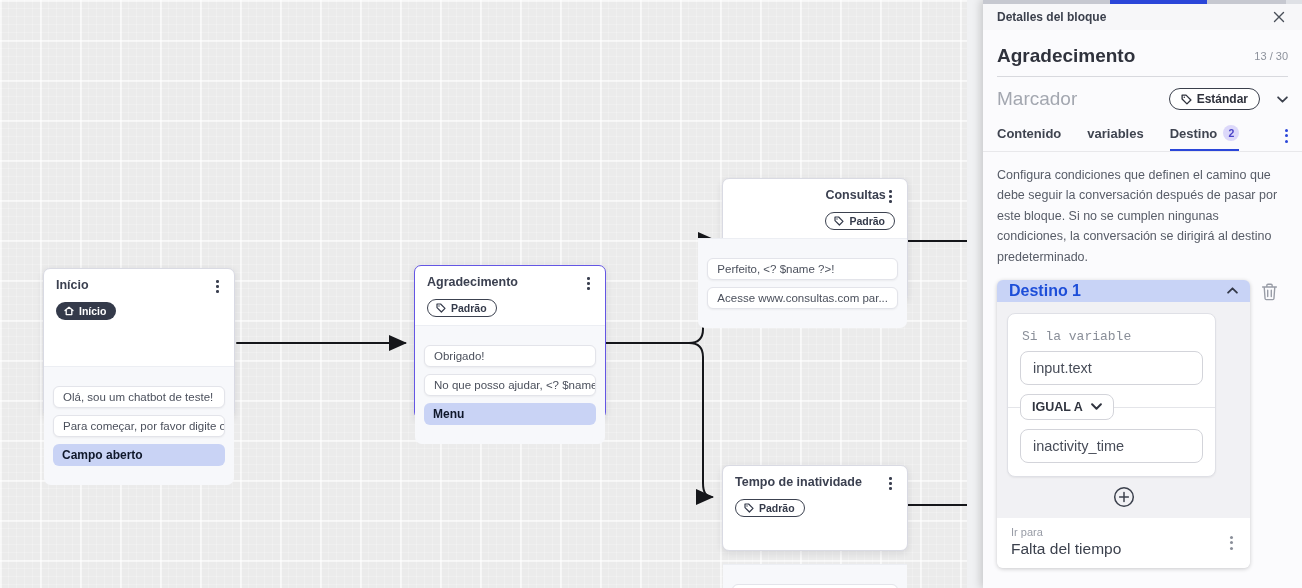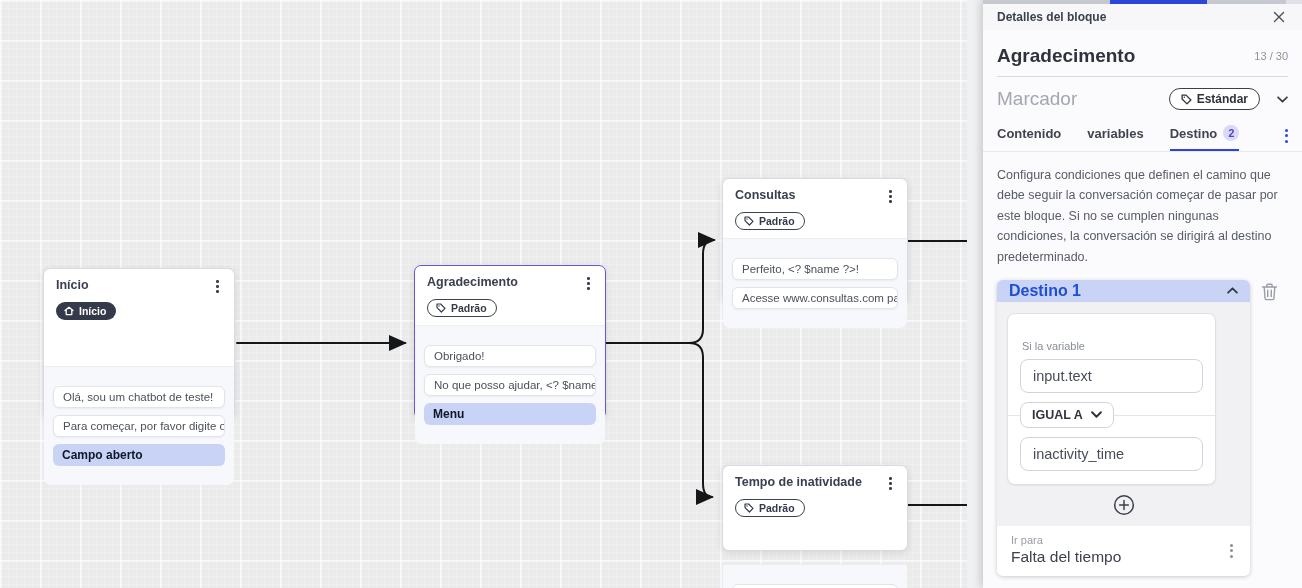--- a/index.html
+++ b/index.html
@@ -19,21 +19,21 @@
   }
   .gap-strip { position:absolute; left:967px; top:0; width:16px; height:588px; background:#f0f1f3; }
   .edges { position:absolute; left:0; top:0; width:967px; height:588px; pointer-events:none; }
 
   
   .node { position:absolute; background:#fff; border:1px solid #d9dae3; border-radius:7px;
           box-shadow:0 2px 7px rgba(40,40,60,.12); display:flex; flex-direction:column; }
   .node.selected { border:1.5px solid #6456e4; }
   #node-inicio        { left:43px;  top:268px; width:192px; height:149px;gap:38px; }
   #node-agradecimento { left:414px; top:265px; width:192px; height:154px; }
-  #node-consultas     { left:722px; top:178px; width:186px; height:124px; }
+  #node-consultas     { left:722px; top:178px; width:186px; height:124px;align-items:flex-end; }
   #node-tempo         { left:722px; top:465px; width:186px; height:86px;gap:39px;  }
 
   .node-head { padding:9px 12px 8px; }
   .node-title-row { display:flex; justify-content:space-between; align-items:flex-start; }
   .node-title { font-size:12.5px; font-weight:700; color:#3b4050; white-space:nowrap; }
   .menu-dots { display:flex; flex-direction:column; gap:2.6px; padding:2px 3px; cursor:pointer; }
   .menu-dots i { width:2.6px; height:2.6px; border-radius:50%; background:#3b4050; }
   .badge-dark { display:inline-flex; align-items:center; gap:5px; background:#343a4a; color:#fff;
                 border-radius:999px; padding:3px 10px 3px 8px; font-size:10.5px; font-weight:700; margin-top:7px; }
   .badge-outline { display:inline-flex; align-items:center; gap:5px; background:#fff; color:#343a4a;
@@ -83,21 +83,21 @@
   .desc { margin-top:13px; font-size:12.5px; line-height:1.63; color:#575c67; }
 
   .dest-wrap { display:flex; margin-top:13px; }
   .accordion { flex:1; border-radius:6px; box-shadow:0 1px 4px rgba(0,0,0,.2); overflow:hidden; background:#f1f1f4; }
   .acc-head { background:#c8d3f6; display:flex; justify-content:space-between; align-items:center;
               padding:0 12px; height:22px; cursor:pointer; }
   .acc-head .t { font-size:16px; font-weight:700; color:#1d4ed8; }
   .acc-body { padding:11px 10px 7px; }
   .inner-card { background:#fff; border:1px solid #dfe0e6; border-radius:8px; padding:10px 12px 13px;
                 margin-right:24px; box-shadow:0 1px 2px rgba(0,0,0,.06); }
-  .cond-label { font-size:11px; color:#8a8f99; margin:16px 0 7px 2px; }
+  .cond-label { font-size:13px; color:#8a8f99; margin:5px 0 7px 2px;font-family:Liberation Mono, monospace; }
   .cond-input { display:block; width:100%; border:1px solid #d3d4da; border-radius:8px; padding:8px 12px;
                 font-size:14.5px; color:#474c58; background:#fff; font-family:inherit; outline:none; }
   .op-row { position:relative; margin:9px 0; }
   .op-row::before { content:""; position:absolute; left:-12px; right:-12px; top:50%; border-top:1px solid #e4e5e9; }
   .op-btn { position:relative; display:inline-flex; align-items:center; gap:8px; background:#fff;
             border:1px solid #d3d4da; border-radius:8px; padding:5px 11px; font-size:12.5px;
             font-weight:700; color:#30343f; cursor:pointer; font-family:inherit; }
   .plus-row { display:flex; justify-content:center; padding:9px 0 3px; }
   .plus-btn { width:22px; height:22px; cursor:pointer; }
   .acc-foot { background:#fff; padding:8px 14px 10px; position:relative; }
@@ -282,21 +282,21 @@
           <span class="tab-badge">2</span>
         </span>
         <span class="tabs-menu">
             <i></i>
             <i></i>
             <i></i>
           </span>
       </div>
       <div class="tabs-divider"></div>
 
-      <p class="desc">Configura condiciones que definen el camino que debe seguir la conversación começar de pasar por este bloque. Si no se cumplen ningunas condiciones, la conversación se dirigirá al destino predeterminado.</p>
+      <p class="desc">Configura condiciones que definen el camino que debe seguir la conversación después de pasar por este bloque. Si no se cumplen ningunas condiciones, la conversación se dirigirá al destino predeterminado.</p>
 
       <div class="dest-wrap">
         <div class="accordion">
           <div class="acc-head">
             <span class="t">Destino 1</span>
             <svg width="11" height="7" viewBox="0 0 10 6" fill="none" stroke="#333848" stroke-width="1.6" stroke-linecap="round" stroke-linejoin="round">
                 <path d="M1 5 L5 1 L9 5"></path>
               </svg>
           </div>
           <div class="acc-body">

